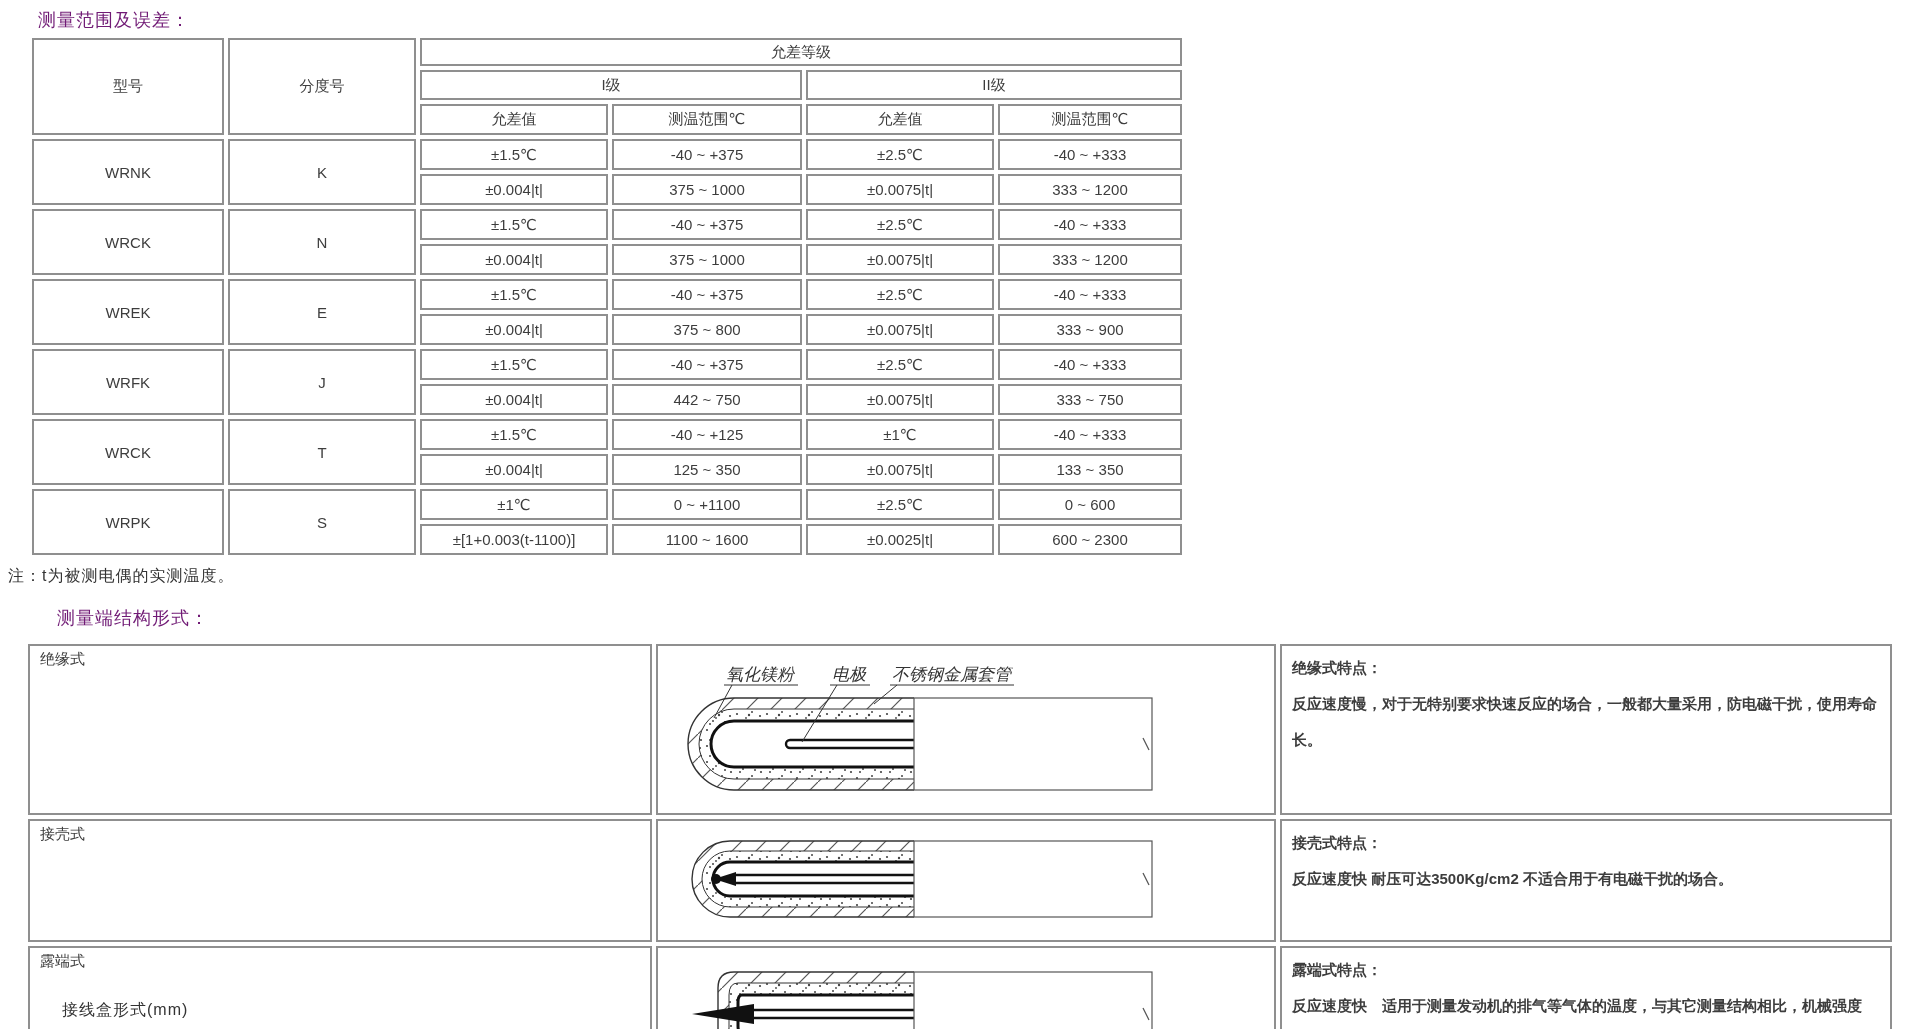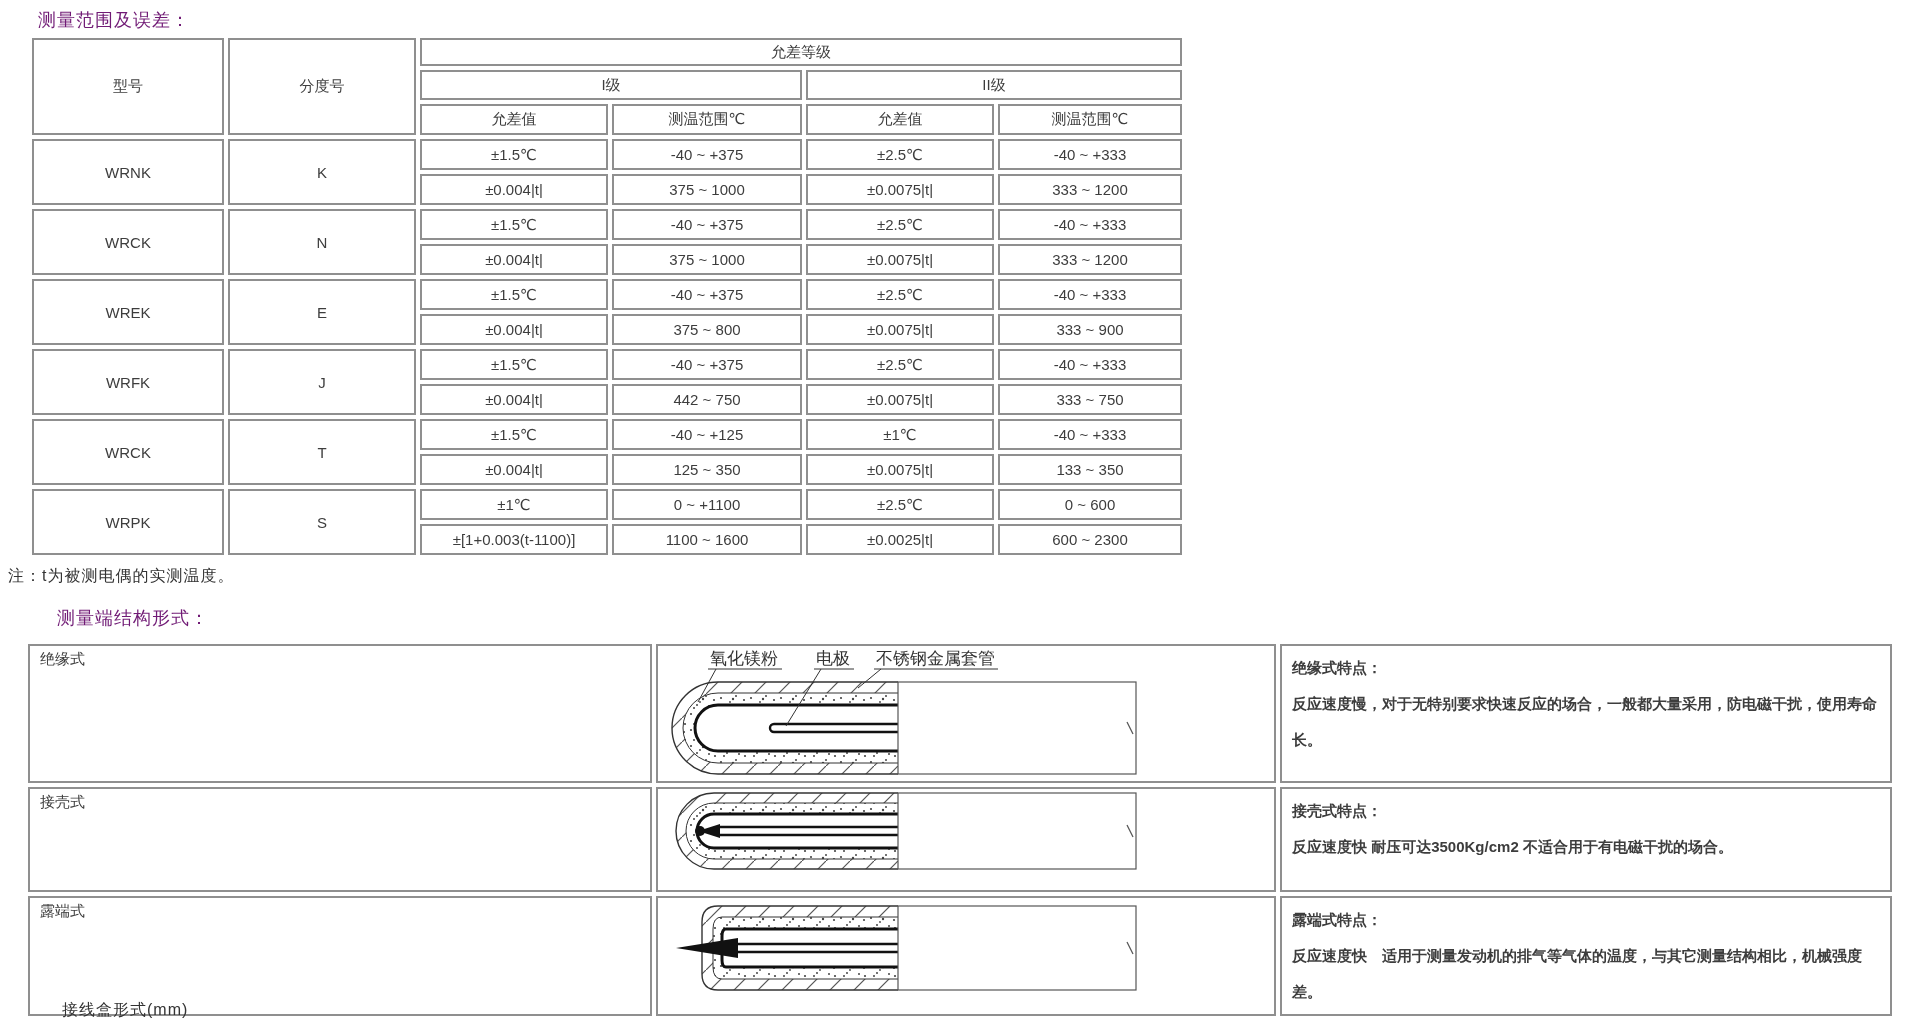--- a/index.html
+++ b/index.html
@@ -20,21 +20,21 @@
     padding:1px 2px;white-space:nowrap;overflow:hidden;
   }
 
   
   table.t2{border-collapse:separate;border-spacing:4px;table-layout:fixed;width:1868px;}
   table.t2 td{
     border:2px solid #8f8f8f;background:#fff;
     vertical-align:top;font-size:15px;color:#3d3d3d;
     padding:4px 10px;overflow:hidden;
   }
-  table.t2 td.diag{padding:0;}
+  table.t2 td.diag{padding:16px;font-style:italic;}
   .feature p{margin:0;line-height:36px;font-weight:bold;}
 
   .note-text,.footer-text{font-size:16px;color:#333;letter-spacing:1px;}
 
   svg text{font-family:"Liberation Sans","DejaVu Sans",sans-serif;}
 </style>
 </head>
 <body>
 
 <svg class="abs" style="width:0;height:0;left:0;top:0" aria-hidden="true">

